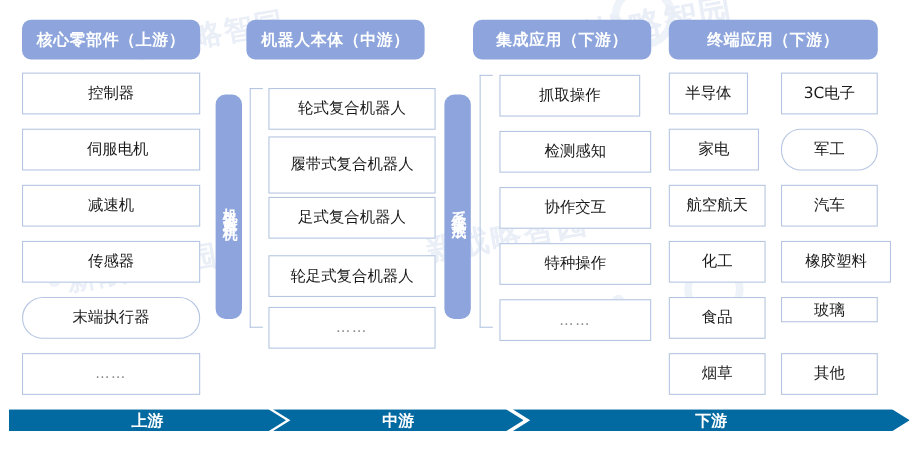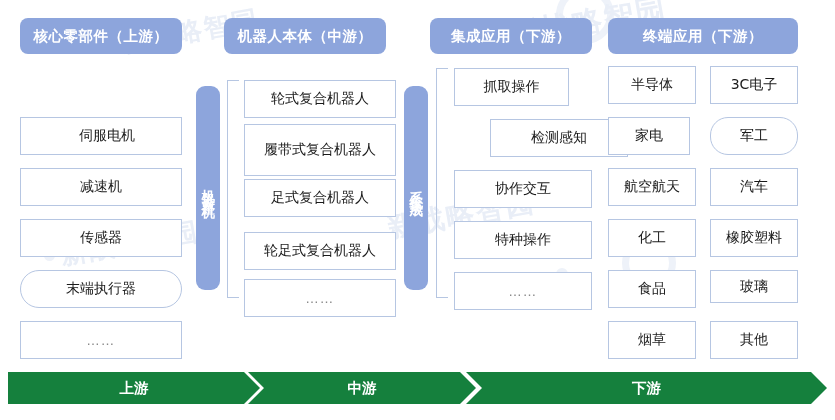--- a/index.html
+++ b/index.html
@@ -103,22 +103,22 @@
     box-sizing: border-box;
     border: 1.5px solid #b6c6e2;
     border-right: none;
     background: transparent;
     pointer-events: none;
   }
 
   
   .arrow {
     position: absolute;
-    height: 32px;
-    background: #15803d;
+    height: 20px;
+    background: #0369a1;
     color: #ffffff;
     font-size: 14.5px;
     font-weight: 700;
     display: flex;
     align-items: center;
     justify-content: center;
     box-sizing: border-box;
   }
   .arrow.tail-flat {
     clip-path: polygon(0 0, calc(100% - 16px) 0, 100% 50%, calc(100% - 16px) 100%, 0 100%, 0 100%);
@@ -142,20 +142,21 @@
   <div class="wm-dot" style="left:556px;top:268px;width:12px;height:12px;"></div>
   <div class="wm-ring" style="left:622px;top:236px;width:40px;height:40px;"></div>
   <div class="wm" style="left:60px;top:226px;font-size:26px;transform:rotate(-10deg);">新战略智园</div>
   <div class="wm-dot" style="left:44px;top:250px;width:11px;height:11px;"></div>
 
   <div class="hdr" style="left:20px;top:18px;width:162px;">核心零部件（上游）</div>
   <div class="hdr" style="left:224px;top:18px;width:162px;">机器人本体（中游）</div>
   <div class="hdr" style="left:430px;top:18px;width:162px;">集成应用（下游）</div>
   <div class="hdr" style="left:608px;top:18px;width:190px;">终端应用（下游）</div>
 
+  <div class="box" style="left:20px;top:66px;width:162px;height:38px;">控制器</div>
   <div class="box" style="left:20px;top:117px;width:162px;height:38px;padding-left:12px;">伺服电机</div>
   <div class="box" style="left:20px;top:168px;width:162px;height:38px;">减速机</div>
   <div class="box" style="left:20px;top:219px;width:162px;height:38px;">传感器</div>
   <div class="box" style="left:20px;top:270px;width:162px;height:38px;border-radius:19px;">末端执行器</div>
   <div class="box dots" style="left:20px;top:321px;width:162px;height:38px;">……</div>
 
   <div class="vpill" style="left:196px;top:86px;width:24px;height:204px;">
     <span class="vtxt">机器人整机</span>
   </div>
 
@@ -166,38 +167,38 @@
   <div class="box" style="left:244px;top:179px;width:152px;height:38px;">足式复合机器人</div>
   <div class="box" style="left:244px;top:232px;width:152px;height:38px;">轮足式复合机器人</div>
   <div class="box dots" style="left:244px;top:279px;width:152px;height:38px;">……</div>
 
   <div class="vpill" style="left:404px;top:86px;width:24px;height:204px;">
     <span class="vtxt">系统集成</span>
   </div>
 
   <div class="bracket" style="left:436px;top:68px;width:12px;height:230px;"></div>
 
-  <div class="box" style="left:454px;top:68px;width:115px;height:38px;">抓取操作</div>
-  <div class="box" style="left:454px;top:119px;width:138px;height:38px;margin-left:36px;">检测感知</div>
+  <div class="box" style="left:454px;top:68px;width:128px;height:38px;">抓取操作</div>
+  <div class="box" style="left:454px;top:119px;width:138px;height:38px;">检测感知</div>
   <div class="box" style="left:454px;top:170px;width:138px;height:38px;">协作交互</div>
   <div class="box" style="left:454px;top:221px;width:138px;height:38px;">特种操作</div>
   <div class="box dots" style="left:454px;top:272px;width:138px;height:38px;">……</div>
 
-  <div class="box" style="left:608px;top:66px;width:88px;height:38px;">半导体</div>
+  <div class="box" style="left:608px;top:66px;width:72px;height:38px;">半导体</div>
   <div class="box" style="left:608px;top:117px;width:82px;height:38px;text-align:right;">家电</div>
   <div class="box" style="left:608px;top:168px;width:88px;height:38px;">航空航天</div>
   <div class="box" style="left:608px;top:219px;width:88px;height:38px;">化工</div>
   <div class="box" style="left:608px;top:270px;width:88px;height:38px;">食品</div>
   <div class="box" style="left:608px;top:321px;width:88px;height:38px;">烟草</div>
 
   <div class="box" style="left:710px;top:66px;width:88px;height:38px;">3C电子</div>
   <div class="box" style="left:710px;top:117px;width:88px;height:38px;border-radius:18px;">军工</div>
   <div class="box" style="left:710px;top:168px;width:88px;height:38px;">汽车</div>
-  <div class="box" style="left:710px;top:219px;width:88px;height:38px;">橡胶塑料</div>
-  <div class="box" style="left:710px;top:270px;width:88px;height:33px;text-align:right;">玻璃</div>
+  <div class="box" style="left:710px;top:219px;width:100px;height:38px;">橡胶塑料</div>
+  <div class="box" style="left:710px;top:270px;width:88px;height:23px;text-align:right;">玻璃</div>
   <div class="box" style="left:710px;top:321px;width:88px;height:38px;">其他</div>
 
   <div class="arrow tail-flat" style="left:8px;top:372px;width:252px;">
     <span class="alabel">上游</span>
   </div>
   <div class="arrow tail-notch" style="left:248px;top:372px;width:228px;">
     <span class="alabel">中游</span>
   </div>
   <div class="arrow tail-notch" style="left:466px;top:372px;width:361px;">
     <span class="alabel">下游</span>

